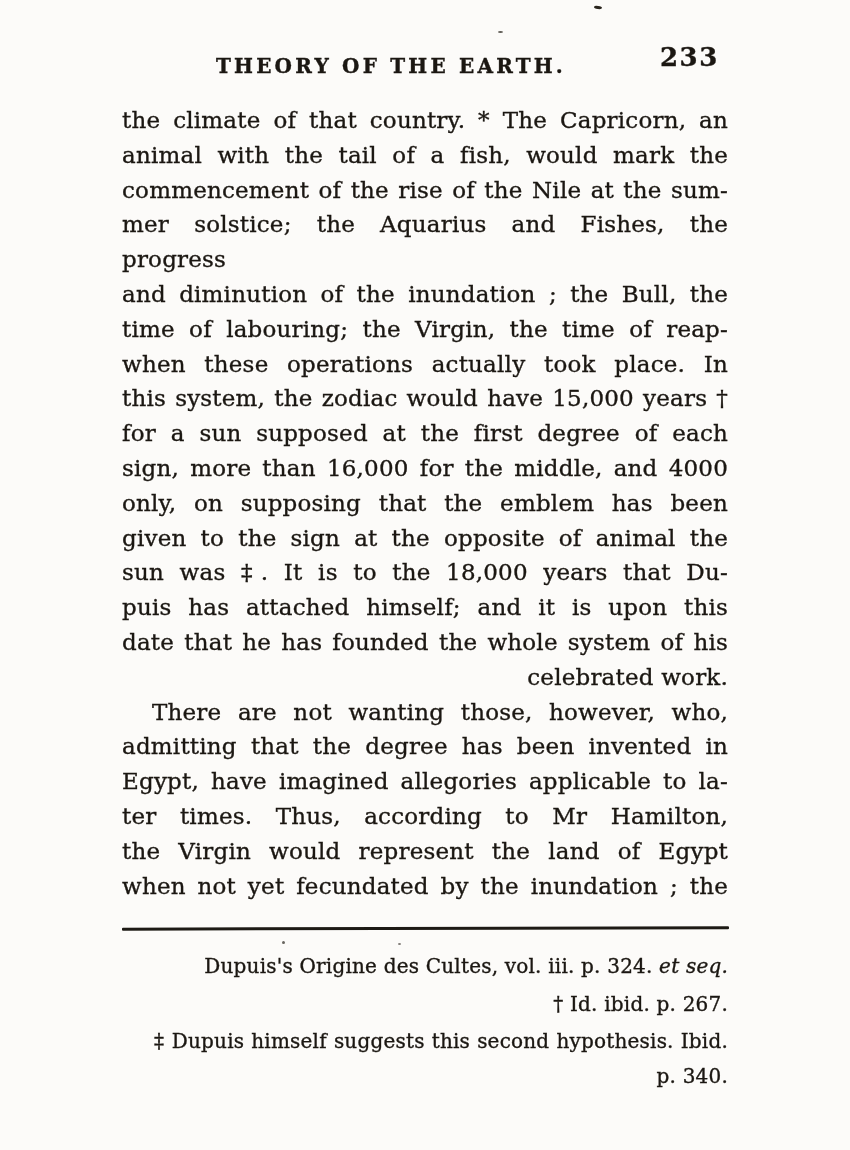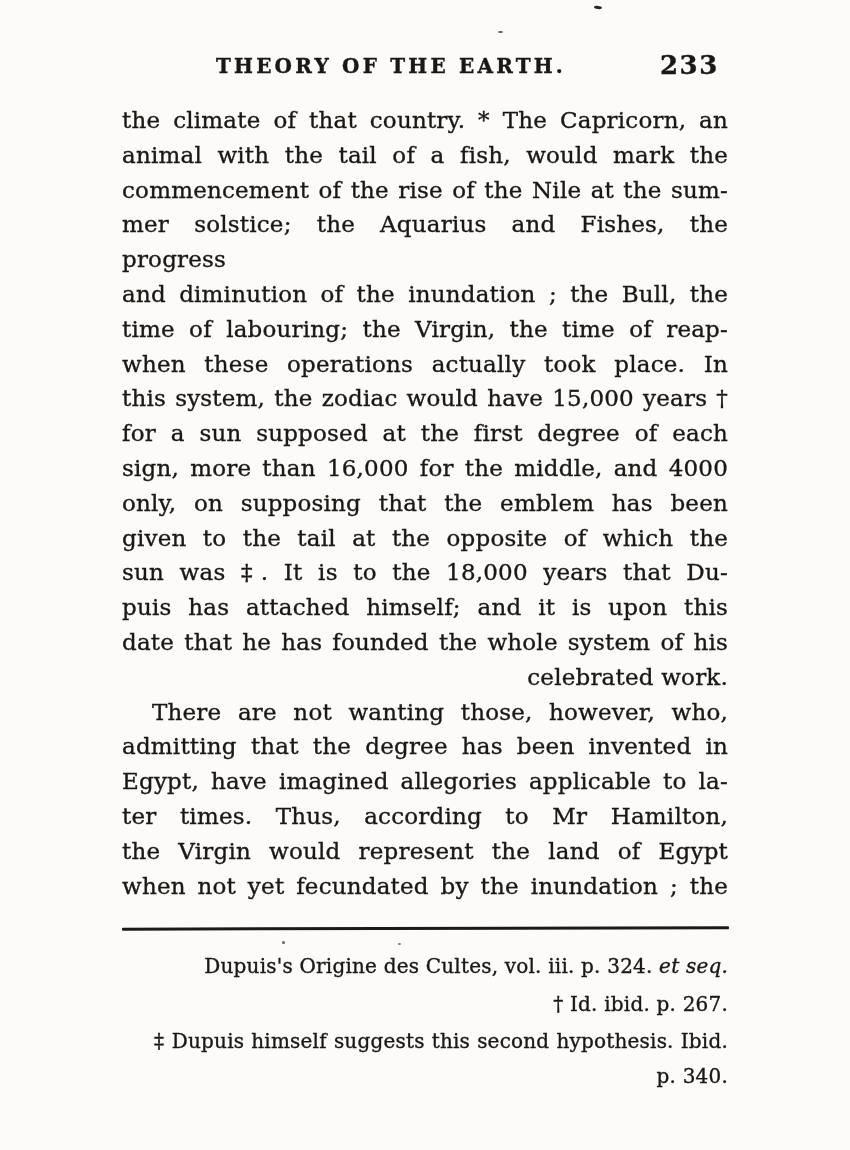--- a/index.html
+++ b/index.html
@@ -22,21 +22,21 @@
     position: absolute;
     top: 54px; left: 391px;
     transform: translateX(-50%);
     font-size: 20px;
     font-weight: bold;
     letter-spacing: 3.2px;
     white-space: nowrap;
   }
   .page-number {
     position: absolute;
-    top: 50px; left: 660px;
+    top: 42px; left: 660px;
     font-size: 26px;
     font-weight: bold;
     letter-spacing: 1.5px;
   }
 
   
   .body-block {
     position: absolute;
     top: 103px; left: 122px;
     width: 606px;
@@ -107,21 +107,21 @@
         <div class="line j">animal with the tail of a fish, would mark the</div>
         <div class="line j">commencement of the rise of the Nile at the sum-</div>
         <div class="line j">mer solstice; the Aquarius and Fishes, the progress</div>
         <div class="line j">and diminution of the inundation ; the Bull, the</div>
         <div class="line j">time of labouring; the Virgin, the time of reap-</div>
         <div class="line j">when these operations actually took place. In</div>
         <div class="line j">this system, the zodiac would have 15,000 years †</div>
         <div class="line j">for a sun supposed at the first degree of each</div>
         <div class="line j">sign, more than 16,000 for the middle, and 4000</div>
         <div class="line j">only, on supposing that the emblem has been</div>
-        <div class="line j">given to the tail at the opposite of which the</div>
+        <div class="line j">given to the sign at the opposite of animal the</div>
         <div class="line j">sun was ‡. It is to the 18,000 years that Du-</div>
         <div class="line j">puis has attached himself; and it is upon this</div>
         <div class="line j">date that he has founded the whole system of his</div>
         <div class="line">celebrated work.</div>
       </div>
       <div class="paragraph">
         <div class="line j indent">There are not wanting those, however, who,</div>
         <div class="line j">admitting that the degree has been invented in</div>
         <div class="line j">Egypt, have imagined allegories applicable to la-</div>
         <div class="line j">ter times. Thus, according to Mr Hamilton,</div>

